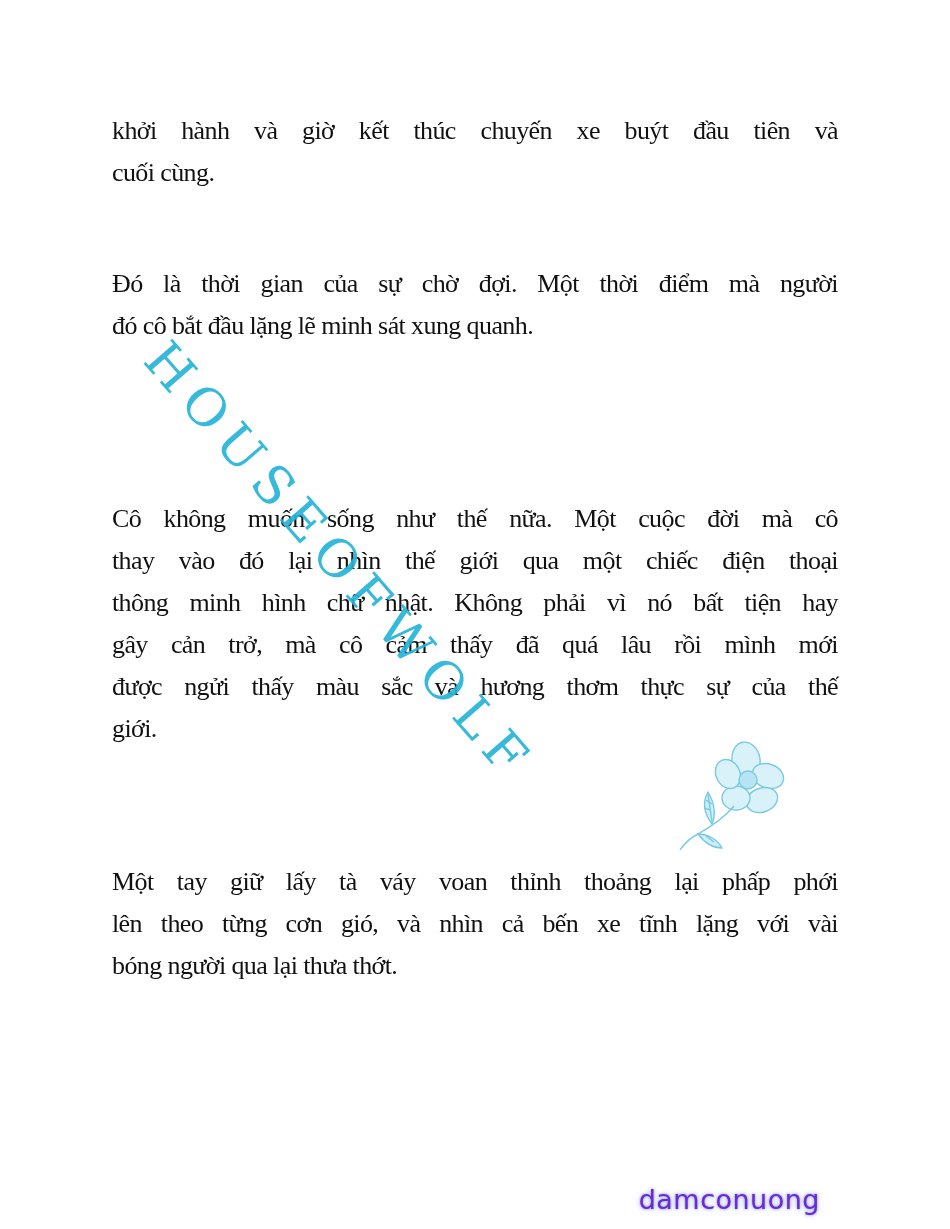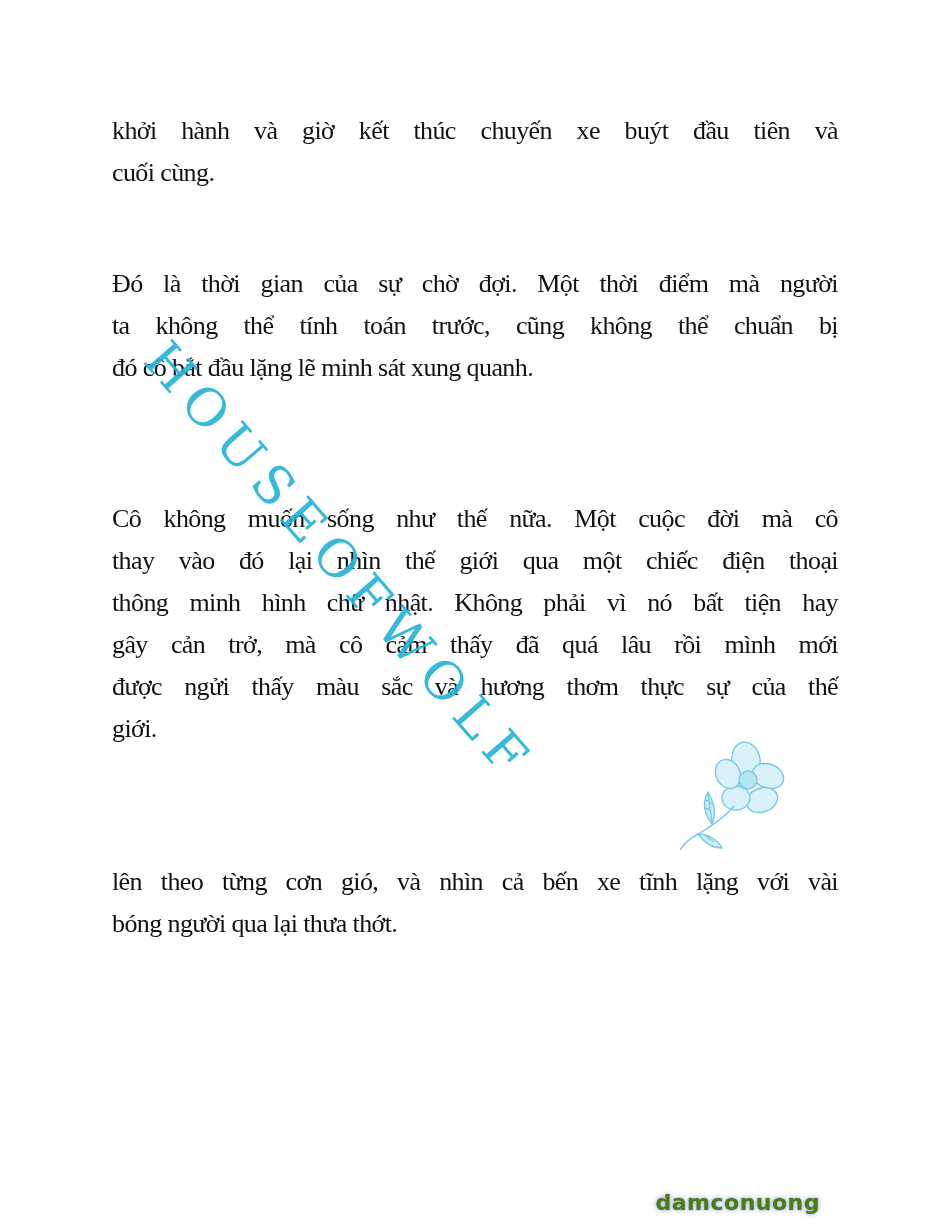--- a/index.html
+++ b/index.html
@@ -72,50 +72,49 @@
       top: 738px;
       width: 120px;
       height: 112px;
       opacity: 0.75;
     }
     .site-logo {
       position: absolute;
       right: 14px;
       bottom: 14px;
       font-family: "DejaVu Sans", sans-serif;
-      font-size: 22px;
-      color: #4d7c0f;
+      font-size: 27px;
+      color: #6d28d9;
       letter-spacing: 0.5px;
       text-shadow: 0 0 3px #9aa8d8, 0 0 6px #b8c4ec, 0 0 1px #8796cc;
-      font-weight: bold;
     }
   </style>
 </head>
 <body>
 
 <div class="page">
   <div class="text-column" id="text-column">
       <p class="para" style="top: 110px;">
         <span class="line" style="word-spacing: 0px;">khởi hành và giờ kết thúc chuyến xe buýt đầu tiên và</span>
         <span class="line last">cuối cùng.</span>
       </p>
       <p class="para" style="top: 263px;">
         <span class="line" style="word-spacing: 0px;">Đó là thời gian của sự chờ đợi. Một thời điểm mà người</span>
-        <span class="line" style="word-spacing: 0px;">ta không thể tính toán trước, cũng không thể chuẩn bị</span>
         <span class="line last">đó cô bắt đầu lặng lẽ minh sát xung quanh.</span>
       </p>
       <p class="para" style="top: 498px;">
         <span class="line" style="word-spacing: 0px;">Cô không muốn sống như thế nữa. Một cuộc đời mà cô</span>
         <span class="line" style="word-spacing: 0px;">thay vào đó lại nhìn thế giới qua một chiếc điện thoại</span>
         <span class="line" style="word-spacing: 0px;">thông minh hình chữ nhật. Không phải vì nó bất tiện hay</span>
         <span class="line" style="word-spacing: 0px;">gây cản trở, mà cô cảm thấy đã quá lâu rồi mình mới</span>
         <span class="line" style="word-spacing: 0px;">được ngửi thấy màu sắc và hương thơm thực sự của thế</span>
         <span class="line last">giới.</span>
       </p>
       <p class="para" style="top: 861px;">
+        <span class="line" style="word-spacing: 0px;">Một tay giữ lấy tà váy voan thỉnh thoảng lại phấp phới</span>
         <span class="line" style="word-spacing: 0px;">lên theo từng cơn gió, và nhìn cả bến xe tĩnh lặng với vài</span>
         <span class="line last">bóng người qua lại thưa thớt.</span>
       </p>
     </div>
 
   <div class="watermark">
     <div class="wm-text">HOUSEOFWOLF</div>
     <svg class="flower" viewBox="0 0 120 112" xmlns="http://www.w3.org/2000/svg">
       <g fill="none" stroke="#4cb9d9" stroke-width="1.4">
 

